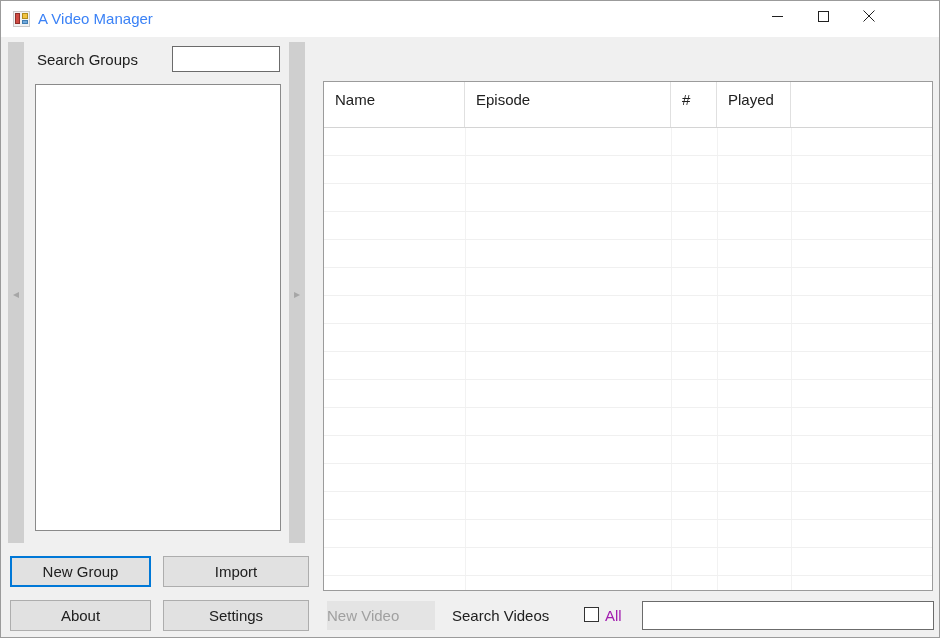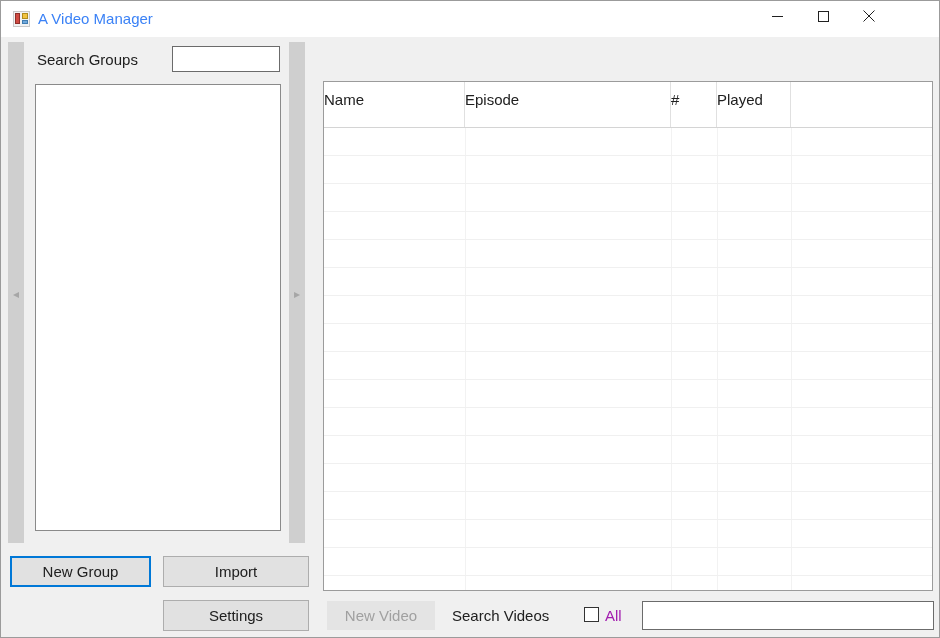--- a/index.html
+++ b/index.html
@@ -189,20 +189,21 @@
     background: #ffffff;
     border-bottom: 1px solid #d4d4d4;
     box-sizing: border-box;
   }
   .hcell {
     position: absolute;
     top: 0;
     height: 45px;
     font-size: 15px;
     color: #202020;
+    padding-left: 11px;
     box-sizing: border-box;
     line-height: 36px;
     border-right: 1px solid #e0e0e0;
     white-space: nowrap;
     overflow: hidden;
   }
   #hcell-name    { left: 0px;   width: 141px; }
   #hcell-episode { left: 141px; width: 206px; }
   #hcell-num     { left: 347px; width: 46px; }
   #hcell-played  { left: 393px; width: 74px; }
@@ -237,21 +238,21 @@
     left: 326px; top: 600px;
     width: 108px; height: 29px;
     background: #e4e4e4;
     border: none;
     box-sizing: border-box;
     font-family: "Liberation Sans", sans-serif;
     font-size: 15px;
     color: #a0a0a0;
     padding: 0;
     cursor: default;
-    text-align: center;
+    text-align: left;
     white-space: nowrap;
   }
   #search-videos-label {
     position: absolute;
     left: 451px; top: 606px;
     font-size: 15px;
     color: #202020;
     white-space: nowrap;
   }
   #all-checkbox {
@@ -326,20 +327,21 @@
       <span class="arrow">▸</span>
     </div>
 
     <div id="search-groups-label">Search Groups</div>
     <input id="search-groups-input" type="text" placeholder="" style="">
 
     <div id="groups-list"></div>
 
     <button class="btn focused" id="btn-new-group">New Group</button>
     <button class="btn" id="btn-import">Import</button>
+    <button class="btn" id="btn-about">About</button>
     <button class="btn" id="btn-settings">Settings</button>
   </div>
 
   <div id="grid">
     <div id="grid-header">
       <div class="hcell" id="hcell-name">Name</div>
       <div class="hcell" id="hcell-episode">Episode</div>
       <div class="hcell" id="hcell-num">#</div>
       <div class="hcell" id="hcell-played">Played</div>
       <div class="hcell" id="hcell-filler"></div>

